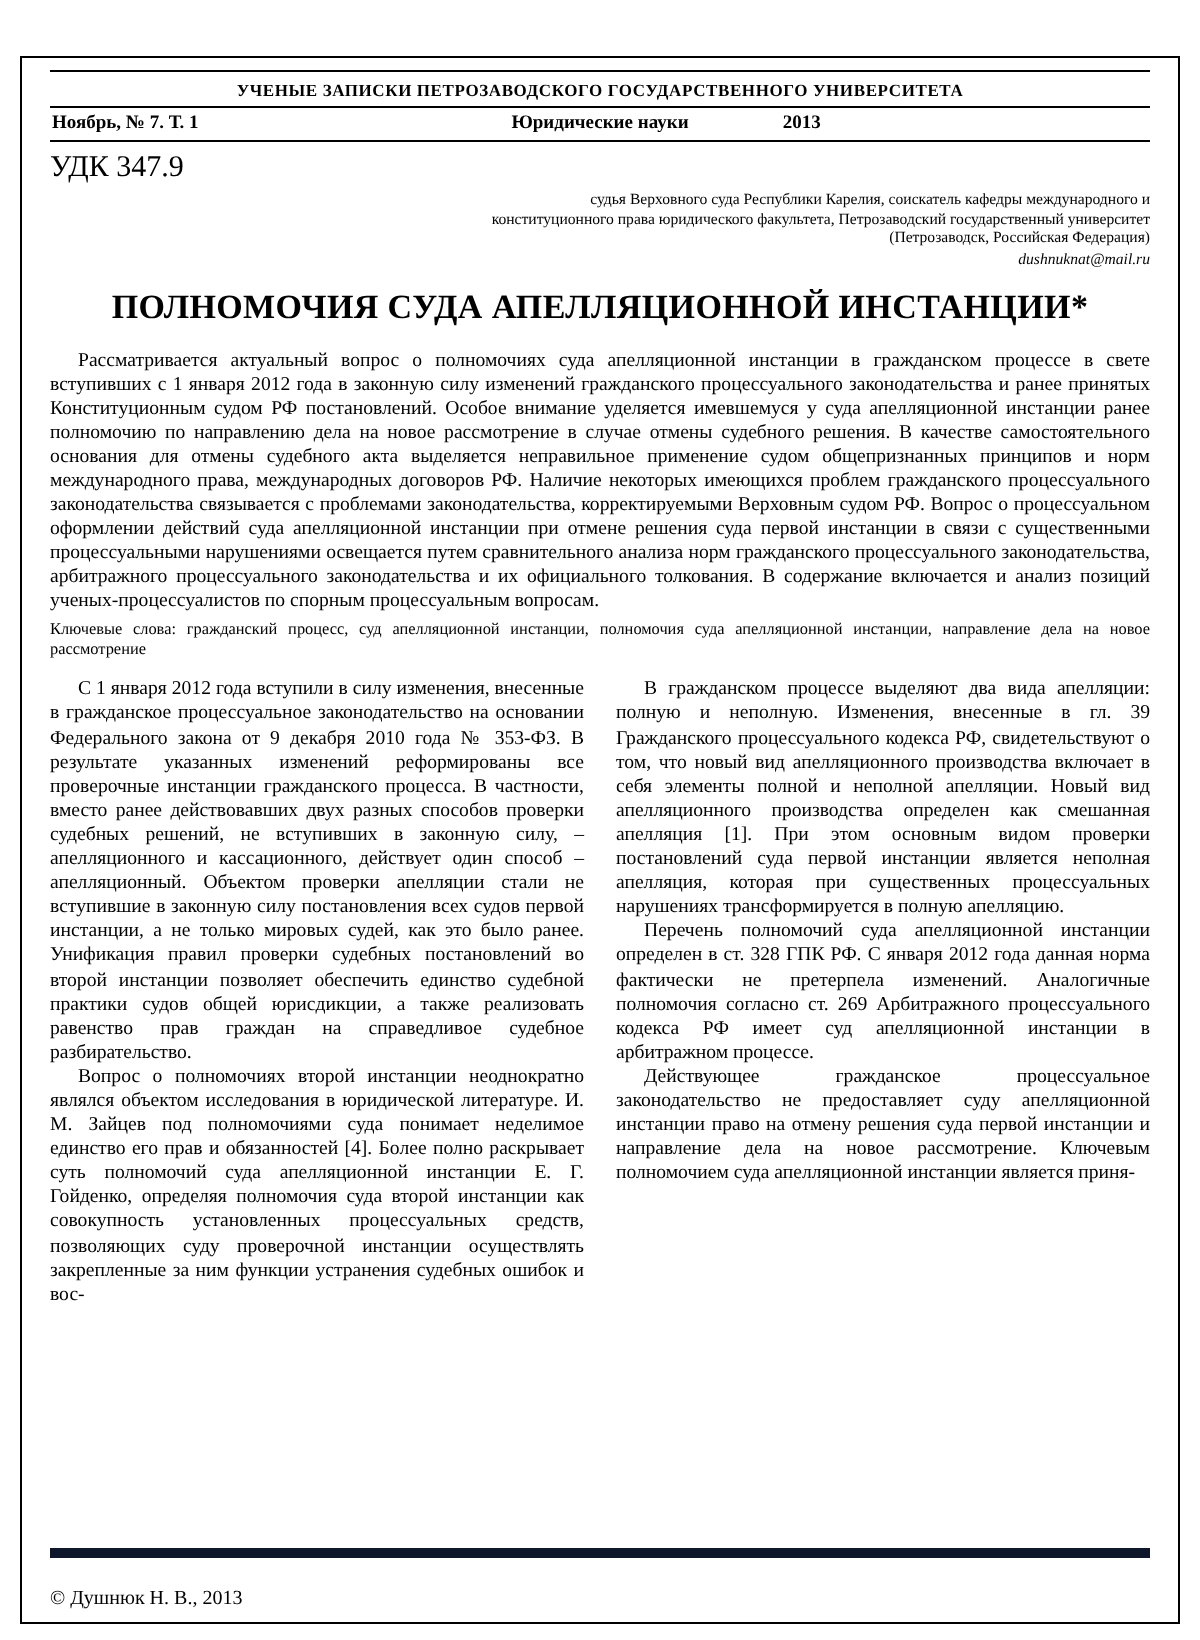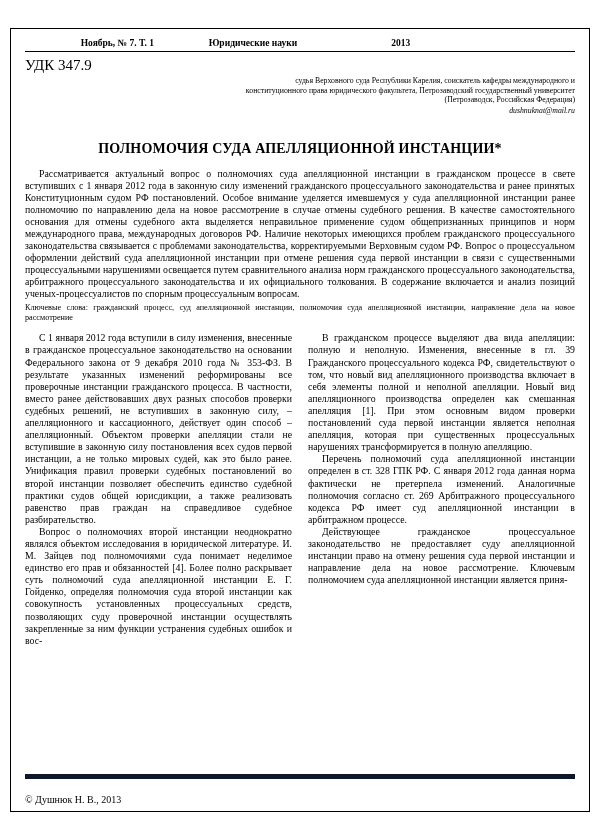--- a/index.html
+++ b/index.html
@@ -29,39 +29,39 @@
     padding:4px 0 3px;
   }
   .issue-row {
     display:flex;
     font-weight:700;
     font-size:9.5px;
     padding:3px 1px;
     border-bottom:1px solid #000;
   }
   .issue-row span { flex:1; }
-  .issue-left  { text-align:center; }
-  .issue-center{ text-align:left; }
+  .issue-left  { text-align:left; }
+  .issue-center{ text-align:center; }
   .issue-right { }
   .udc { font-size:15px; margin-top:5px; }
   .author-block {
     margin-left:auto;
     width:330px;
     text-align:right;
     font-size:7.8px;
     line-height:9.6px;
     margin-top:2px;
   }
   .author-name { font-weight:700; font-size:8.3px; margin-bottom:1px; letter-spacing:0.2px; }
   .author-email { font-style:italic; margin-top:1px; }
   .article-title {
-    font-size:14px;
+    font-size:17px;
     font-weight:700;
     text-align:center;
-    margin:26px 0 11px;
+    margin:10px 0 11px;
     letter-spacing:0.2px;
   }
   .abstract {
     font-size:9.8px;
     line-height:12px;
     text-align:justify;
     text-indent:14px;
     margin:0;
   }
   .keywords {
@@ -89,20 +89,21 @@
     border-top:5px solid #0f172a;
     padding-top:15px;
     font-size:10px;
   }
 </style>
 </head>
 <body>
 
 <div class="page">
 
+  <div class="journal-bar">УЧЕНЫЕ ЗАПИСКИ ПЕТРОЗАВОДСКОГО ГОСУДАРСТВЕННОГО УНИВЕРСИТЕТА</div>
 
   <div class="issue-row">
     <span class="issue-left">Ноябрь, № 7. Т. 1</span>
     <span class="issue-center">Юридические науки</span>
     <span class="issue-right">2013</span>
   </div>
 
   <div class="udc">УДК 347.9</div>
 
   <div class="author-block">

